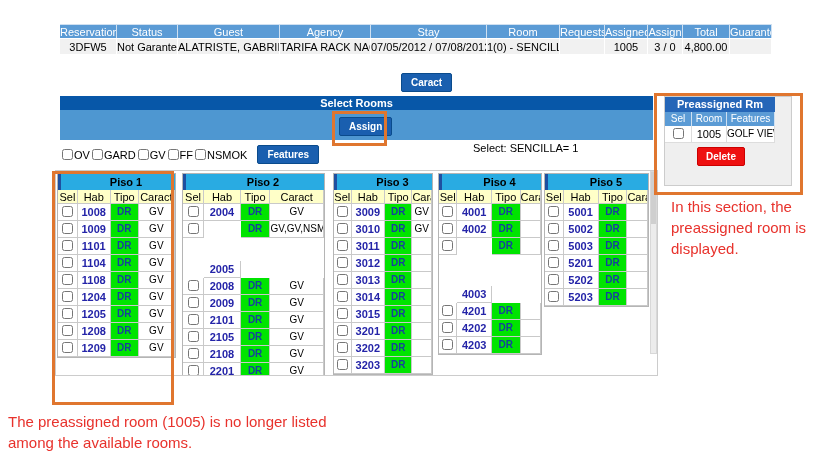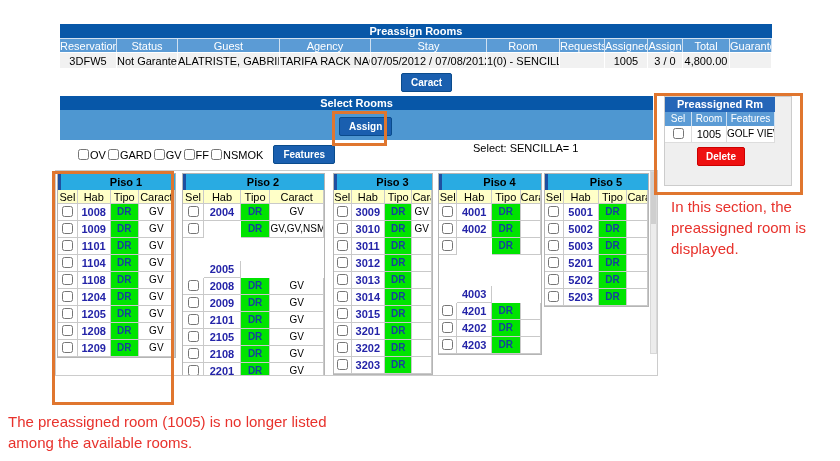--- a/index.html
+++ b/index.html
@@ -19,21 +19,21 @@
   .btn{display:inline-block;background:#1A5FAF;color:#fff;font-size:10px;font-weight:bold;
     padding:3px 9px;border:1px solid #0A4B8C;border-radius:2px;cursor:pointer;line-height:11px;}
   #leave-btn{position:absolute;left:401px;top:73px;}
   #assign-btn{position:absolute;left:339px;top:117px;}
   #delete-btn{position:absolute;left:32px;top:50px;background:#EE1010;border-color:#C00;padding:3px 8px;}
   
   #select-dark{position:absolute;left:60px;top:96px;width:593px;height:14px;background:#0757A8;
     color:#fff;font-size:11px;font-weight:bold;text-align:center;line-height:14px;}
   #select-light{position:absolute;left:60px;top:110px;width:593px;height:30px;background:#4E97D1;}
   
-  #filter-row{position:absolute;left:76px;top:140px;width:593px;height:29px;display:flex;align-items:center;}
+  #filter-row{position:absolute;left:60px;top:140px;width:593px;height:29px;display:flex;align-items:center;}
   #filter-row .fgroup{font-size:11px;margin-left:2px;white-space:nowrap;display:flex;align-items:center;}
   #filter-row input{width:11px;height:11px;margin:0 1px 0 0;}
   #features-btn{margin-left:10px;}
   #select-info{position:absolute;left:473px;top:142px;font-size:11px;}
   
   #rooms-viewport{position:absolute;left:55px;top:170px;width:603px;height:206px;
     border:1px solid #cccccc;box-sizing:border-box;overflow:hidden;background:#fff;}
   .floor{position:absolute;top:2px;border:1px solid #b5b5b5;box-sizing:border-box;background:#fff;}
   .floor-title{background:#29ABE2;border-left:3px solid #1F4FA0;color:#000;font-size:11px;font-weight:bold;
     text-align:center;height:16px;line-height:16px;box-sizing:border-box;padding-left:16px;}
@@ -63,21 +63,20 @@
   #hl-panel{left:654px;top:93px;width:143px;height:96px;}
   #hl-piso1{left:52px;top:171px;width:116px;height:228px;}
   .note{position:absolute;color:#E8322C;font-size:15px;line-height:21px;}
   #note-right{left:671px;top:196px;width:158px;}
   #note-bottom{left:8px;top:411px;width:350px;}
 </style>
 </head>
 <body>
 
 <div id="top-table">
-  <div class="bar-title">Preassign Rooms</div>
   <div id="top-head">
       <div class="hc" style="width: 57px;">Reservation</div>
       <div class="hc" style="width: 61px;">Status</div>
       <div class="hc" style="width: 102px;">Guest</div>
       <div class="hc" style="width: 91px;">Agency</div>
       <div class="hc" style="width: 116px;">Stay</div>
       <div class="hc" style="width: 73px;">Room</div>
       <div class="hc" style="width: 45px;">Requests</div>
       <div class="hc" style="width: 43px;">Assigned</div>
       <div class="hc" style="width: 35px;">Assign</div>

